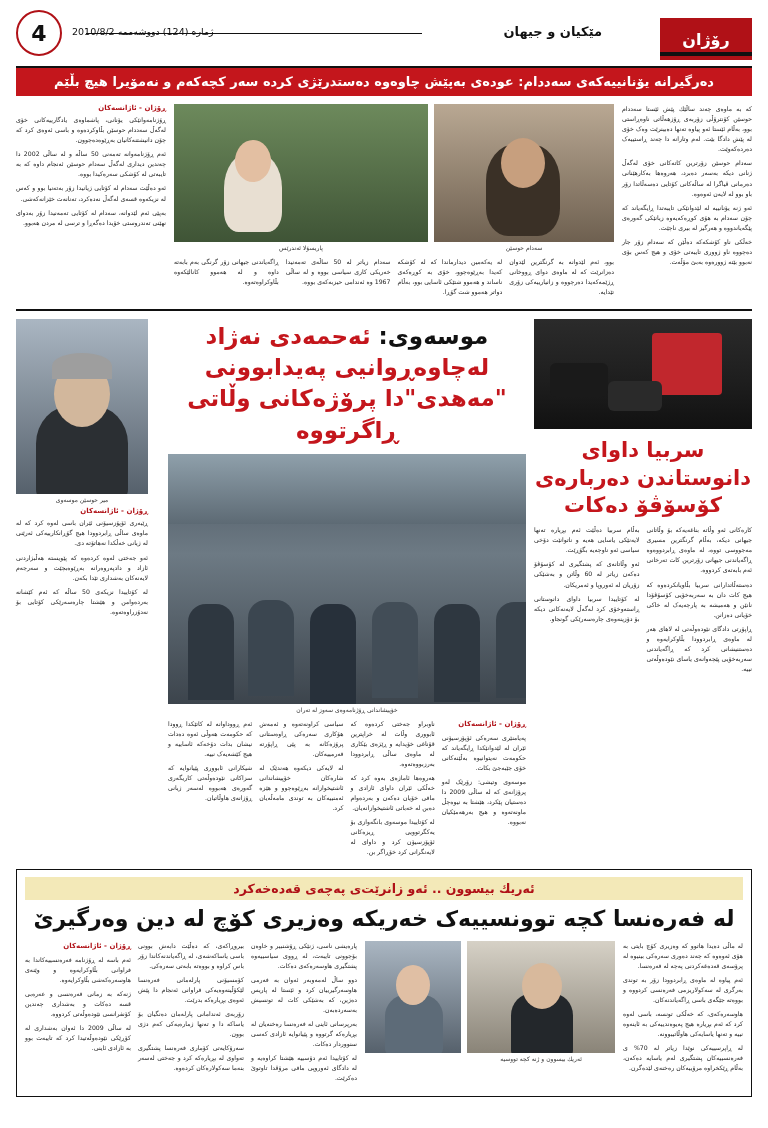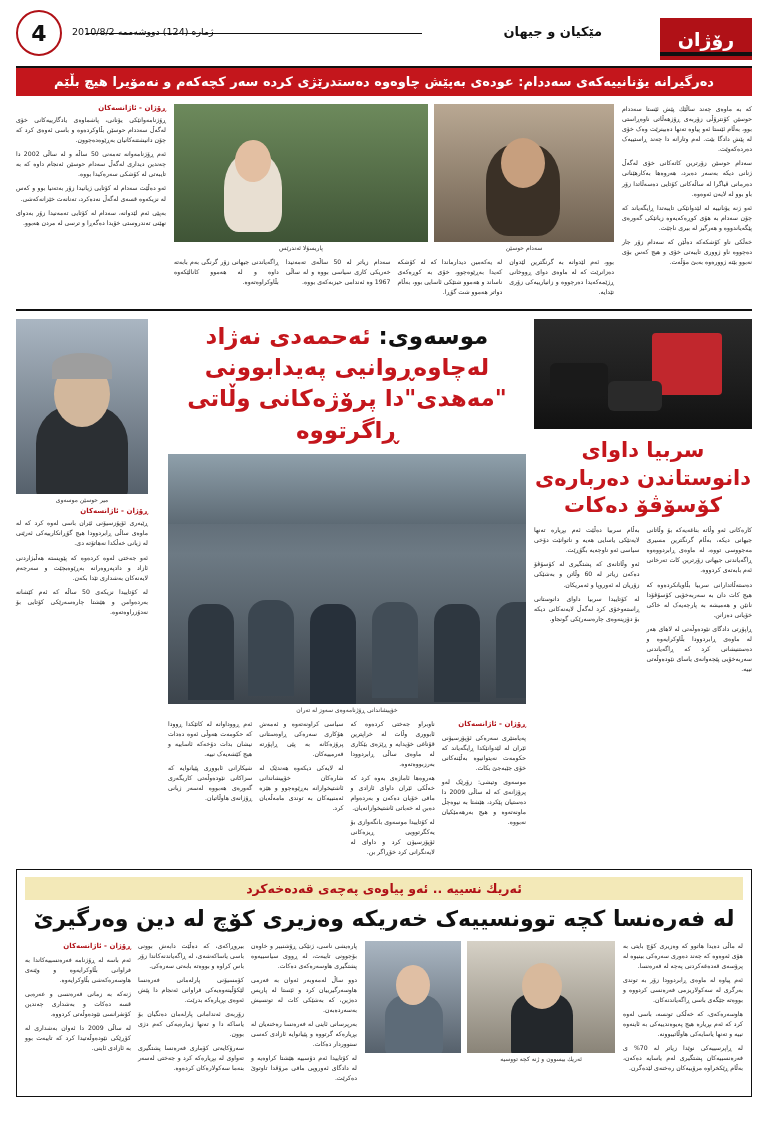--- a/index.html
+++ b/index.html
@@ -11,21 +11,21 @@
     color:#111;
     direction:rtl;
   }
   .page { position:relative; width:768px; height:1128px; padding:14px 16px; }
 
   
   .masthead { position:relative; height:54px; border-bottom:2px solid #111; }
   .logo-box {
     position:absolute; right:0; top:4px; width:92px; height:42px;
     background:#b01117; color:#fff; display:flex; align-items:center; justify-content:center;
-    font-size:19px; font-weight:bold; letter-spacing:1px;
+    font-size:16px; font-weight:bold; letter-spacing:1px;
   }
   .logo-underline { position:absolute; right:0; top:38px; width:92px; height:4px; background:#111; }
   .masthead-center {
     position:absolute; right:150px; top:10px; font-size:13px; font-weight:bold;
   }
   .masthead-rule-left { position:absolute; left:70px; right:330px; top:19px; height:1px; background:#111; }
   .masthead-issue { position:absolute; left:56px; top:12px; font-size:9.5px; }
   .page-num {
     position:absolute; left:0px; top:-4px; width:46px; height:46px; border-radius:50%;
     background:#fff; border:2px solid #b01117; color:#111;
@@ -252,21 +252,21 @@
       <div class="byline" style="margin-top:4px;">ڕۆژان - ئاژانسه‌کان</div>
       <div class="tiny">
         <p>ڕێبه‌ری ئۆپۆزسیۆنی ئێران باسی له‌وه‌ کرد که‌ له‌ ماوه‌ی ساڵی ڕابردوودا هیچ گۆڕانکارییه‌کی ئه‌رێنی له‌ ژیانی خه‌ڵکدا نه‌هاتۆته‌ دی.</p>
         <p>ئه‌و جه‌ختی له‌وه‌ کرده‌وه‌ که‌ پێویسته‌ هه‌ڵبژاردنی ئازاد و دادپه‌روه‌رانه‌ به‌ڕێوه‌بچێت و سه‌رجه‌م لایه‌نه‌کان به‌شداری تێدا بکه‌ن.</p>
         <p>له‌ کۆتاییدا نزیکه‌ی 50 ساڵه‌ که‌ ئه‌م کێشانه‌ به‌رده‌وامن و هێشتا چاره‌سه‌رێکی کۆتایی بۆ نه‌دۆزراوه‌ته‌وه‌.</p>
       </div>
     </div>
   </div>
 
   <div class="sectionC">
-    <div class="kicker">ئه‌ریك نسییه .. ئه‌و پیاوه‌ی په‌چه‌ی قه‌ده‌خه‌کرد</div>
+    <div class="kicker">ئه‌ریك بیسوون .. ئه‌و زانرێت‌ی په‌چه‌ی قه‌ده‌خه‌کرد</div>
     <div class="C-title">له‌ فه‌ره‌نسا کچه‌ توونسییه‌ک خه‌ریکه‌ وه‌زیری کۆچ له‌ دین وه‌رگیرێ</div>
 
     <div class="sectionC-body">
       <div class="C-right">
         <div class="tiny">
           <p>له‌ ماڵی ده‌یدا هاتوو که‌ وه‌زیری کۆچ بایتی به‌ هۆی ئه‌وه‌وه‌ که‌ چه‌ند ده‌وری سه‌ره‌کی بینیوه‌ له‌ پرۆسه‌ی قه‌ده‌غه‌کردنی په‌چه‌ له‌ فه‌ره‌نسا.</p>
           <p>ئه‌م پیاوه‌ له‌ ماوه‌ی ڕابردوودا زۆر به‌ توندی به‌رگری له‌ سه‌کولاریزمی فه‌ره‌نسی کردووه‌ و بووه‌ته‌ جێگه‌ی باسی ڕاگه‌یاندنه‌کان.</p>
           <p>هاوسه‌ره‌که‌ی، که‌ خه‌ڵکی تونسه‌، باسی له‌وه‌ کرد که‌ ئه‌م بڕیاره‌ هیچ په‌یوه‌ندییه‌کی به‌ ئاینه‌وه‌ نییه‌ و ته‌نها یاسایه‌کی هاوڵاتیبوونه‌.</p>
           <p>له‌ ڕاپرسییه‌کی نوێدا زیاتر له‌ 70% ی فه‌ره‌نسییه‌کان پشتگیری له‌م یاسایه‌ ده‌که‌ن، به‌ڵام ڕێکخراوه‌ مرۆییه‌کان ره‌خنه‌ی لێده‌گرن.</p>
         </div>

